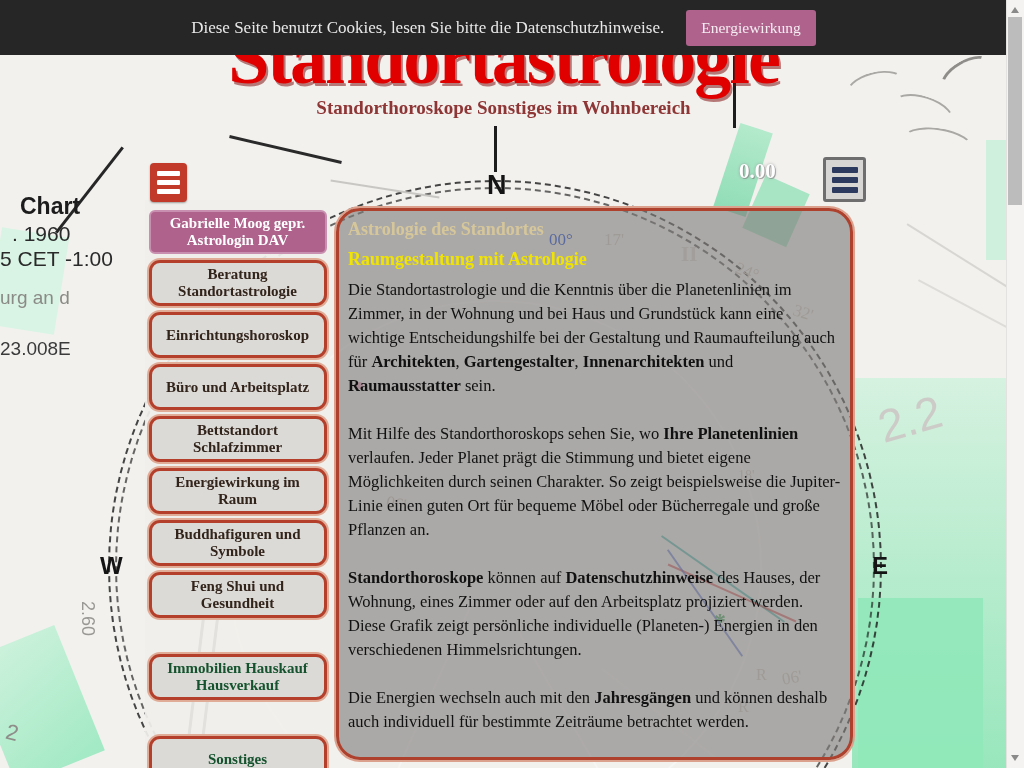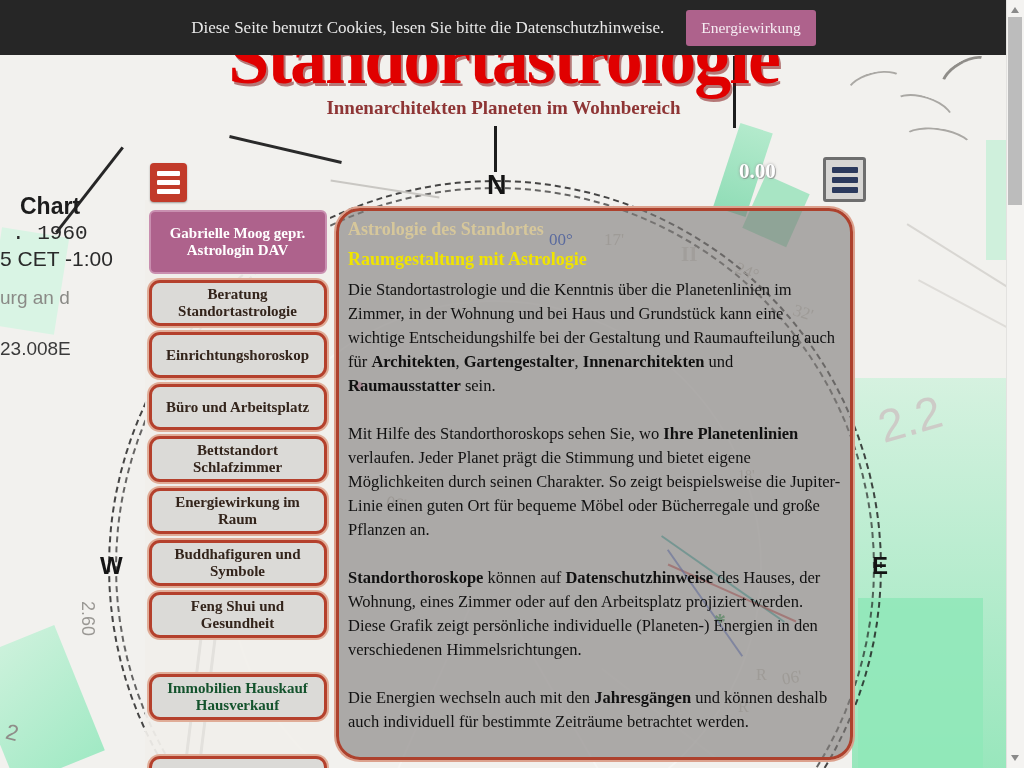--- a/index.html
+++ b/index.html
@@ -44,21 +44,21 @@
   
   .sidebar{
     position:absolute;left:145px;top:200px;width:185px;bottom:0;
     background:rgba(241,239,235,.93);z-index:6;padding-top:10px;box-sizing:border-box;
   }
   .side-btn{
     width:178px;height:46px;margin:0 auto 6px auto;display:flex;align-items:center;justify-content:center;
     text-align:center;font-weight:bold;font-size:15px;line-height:17px;cursor:pointer;box-sizing:border-box;
     font-family:"Liberation Serif","DejaVu Serif",serif;
   }
-  .side-profile{background:#ae628c;color:#fff;border:2px solid #c98fb0;border-radius:6px;height:64px;}
+  .side-profile{background:#ae628c;color:#fff;border:2px solid #c98fb0;border-radius:6px;height:44px;}
   .side-item{background:#dbdad7;border:3px solid #b4402c;border-radius:11px;box-shadow:0 0 0 2px #e0ac97;color:#33241b;padding:2px 6px;}
   .side-item.alt{color:#14532d;margin-top:36px;}
   
   .main-panel{
     position:absolute;left:336px;top:208px;width:517px;height:552px;box-sizing:border-box;
     background:rgba(128,125,122,.62);border:3px solid #ad412d;border-radius:24px;
     box-shadow:0 0 0 2px #dca18d;padding:6px 9px;z-index:5;overflow:hidden;color:#111;
   }
   .main-heading{color:#d6c79b;font-size:18px;margin:2px 0 0 0;font-weight:bold;}
   .main-subheading{color:#f0e400;font-size:18px;margin:9px 0 0 0;font-weight:bold;}
@@ -105,21 +105,21 @@
   <div class="line" style="left:640px;top:602px;width:130px;height:2px;background:rgba(51,85,204,.6);transform:rotate(55deg);"></div>
   <div class="line" style="left:714px;top:608px;color:rgba(58,165,88,.85);font-size:24px;font-weight:bold;">*</div>
   <div class="line" style="left:356px;top:382px;width:7px;height:7px;border-radius:50%;background:rgba(226,130,170,.7);"></div>
 
   <div class="squiggle" style="left:845px;top:72px;width:58px;height:30px;transform:rotate(-14deg);"></div>
   <div class="squiggle" style="left:888px;top:96px;width:64px;height:34px;transform:rotate(18deg);"></div>
   <div class="squiggle" style="left:938px;top:60px;width:52px;height:26px;transform:rotate(-30deg);border-width:3px;border-top-color:#8f8d89;"></div>
   <div class="squiggle" style="left:900px;top:128px;width:70px;height:30px;transform:rotate(8deg);"></div>
 
   <div class="bg-label" style="left:20px;top:193px;font-size:23px;font-weight:bold;color:#1c1c1c;font-family:'Liberation Sans',sans-serif;">Chart</div>
-  <div class="bg-label" style="left:12px;top:222px;font-size:21px;font-family:Liberation Mono, monospace;">. 1960</div>
+  <div class="bg-label" style="left:12px;top:222px;font-size:21px;font-family:Liberation Sans, sans-serif;">. 1960</div>
   <div class="bg-label" style="left:0px;top:247px;font-size:21px;font-family:'Liberation Sans',sans-serif;">5 CET -1:00</div>
   <div class="bg-label" style="left:0px;top:287px;font-size:19px;color:#8a8a86;font-family:'Liberation Sans',sans-serif;">urg an d</div>
   <div class="bg-label" style="left:0px;top:309px;font-size:19px;color:#3a3a3a;font-family:'Liberation Sans',sans-serif;margin-top:29px;">23.008E</div>
   <div class="bg-label" style="left:487px;top:170px;font-size:27px;font-weight:bold;color:#141414;font-family:'Liberation Sans',sans-serif;">N</div>
   <div class="bg-label" style="left:100px;top:552px;font-size:24px;font-weight:bold;color:#141414;font-family:'Liberation Sans',sans-serif;">W</div>
   <div class="bg-label" style="left:872px;top:552px;font-size:24px;font-weight:bold;color:#141414;font-family:'Liberation Sans',sans-serif;">E</div>
   <div class="bg-label" style="left:70px;top:608px;font-size:18px;color:#9a9894;transform:rotate(90deg);font-family:'Liberation Sans',sans-serif;">2.60</div>
   <div class="bg-label" style="left:878px;top:392px;font-size:46px;color:#cdcbc7;transform:rotate(-16deg);font-family:'Liberation Sans',sans-serif;">2.2</div>
   <div class="bg-label" style="left:6px;top:720px;font-size:22px;color:#8f8d89;transform:rotate(14deg);font-family:'Liberation Sans',sans-serif;">2</div>
 
@@ -130,21 +130,21 @@
   <div class="bg-label" style="left:793px;top:303px;font-size:17px;color:#cfccc4;transform:rotate(18deg);">32'</div>
   <div class="bg-label" style="left:738px;top:468px;font-size:14px;color:#cfccc4;">18'</div>
   <div class="bg-label" style="left:756px;top:666px;font-size:16px;color:#cfccc4;">R</div>
   <div class="bg-label" style="left:782px;top:668px;font-size:17px;color:#cfccc4;transform:rotate(-10deg);">06'</div>
   <div class="bg-label" style="left:386px;top:494px;font-size:17px;color:#c9c6be;transform:rotate(12deg);">06'</div>
   <div class="bg-label" style="left:738px;top:698px;font-size:16px;color:#cfccc4;">R</div>
 </div>
 
 <header class="site-header">
   <h1 class="site-title">Standortastrologie</h1>
-  <div class="site-subtitle">Innenarchitekten Planeten im Wohnbereich</div>
+  <div class="site-subtitle">Standorthoroskope Sonstiges im Wohnbereich</div>
 </header>
 
 <div class="overlay-value">0.00</div>
 
 <div class="burger burger-left">
   <span class="bar"></span>
   <span class="bar"></span>
   <span class="bar"></span>
 </div>
 <div class="burger burger-right">

